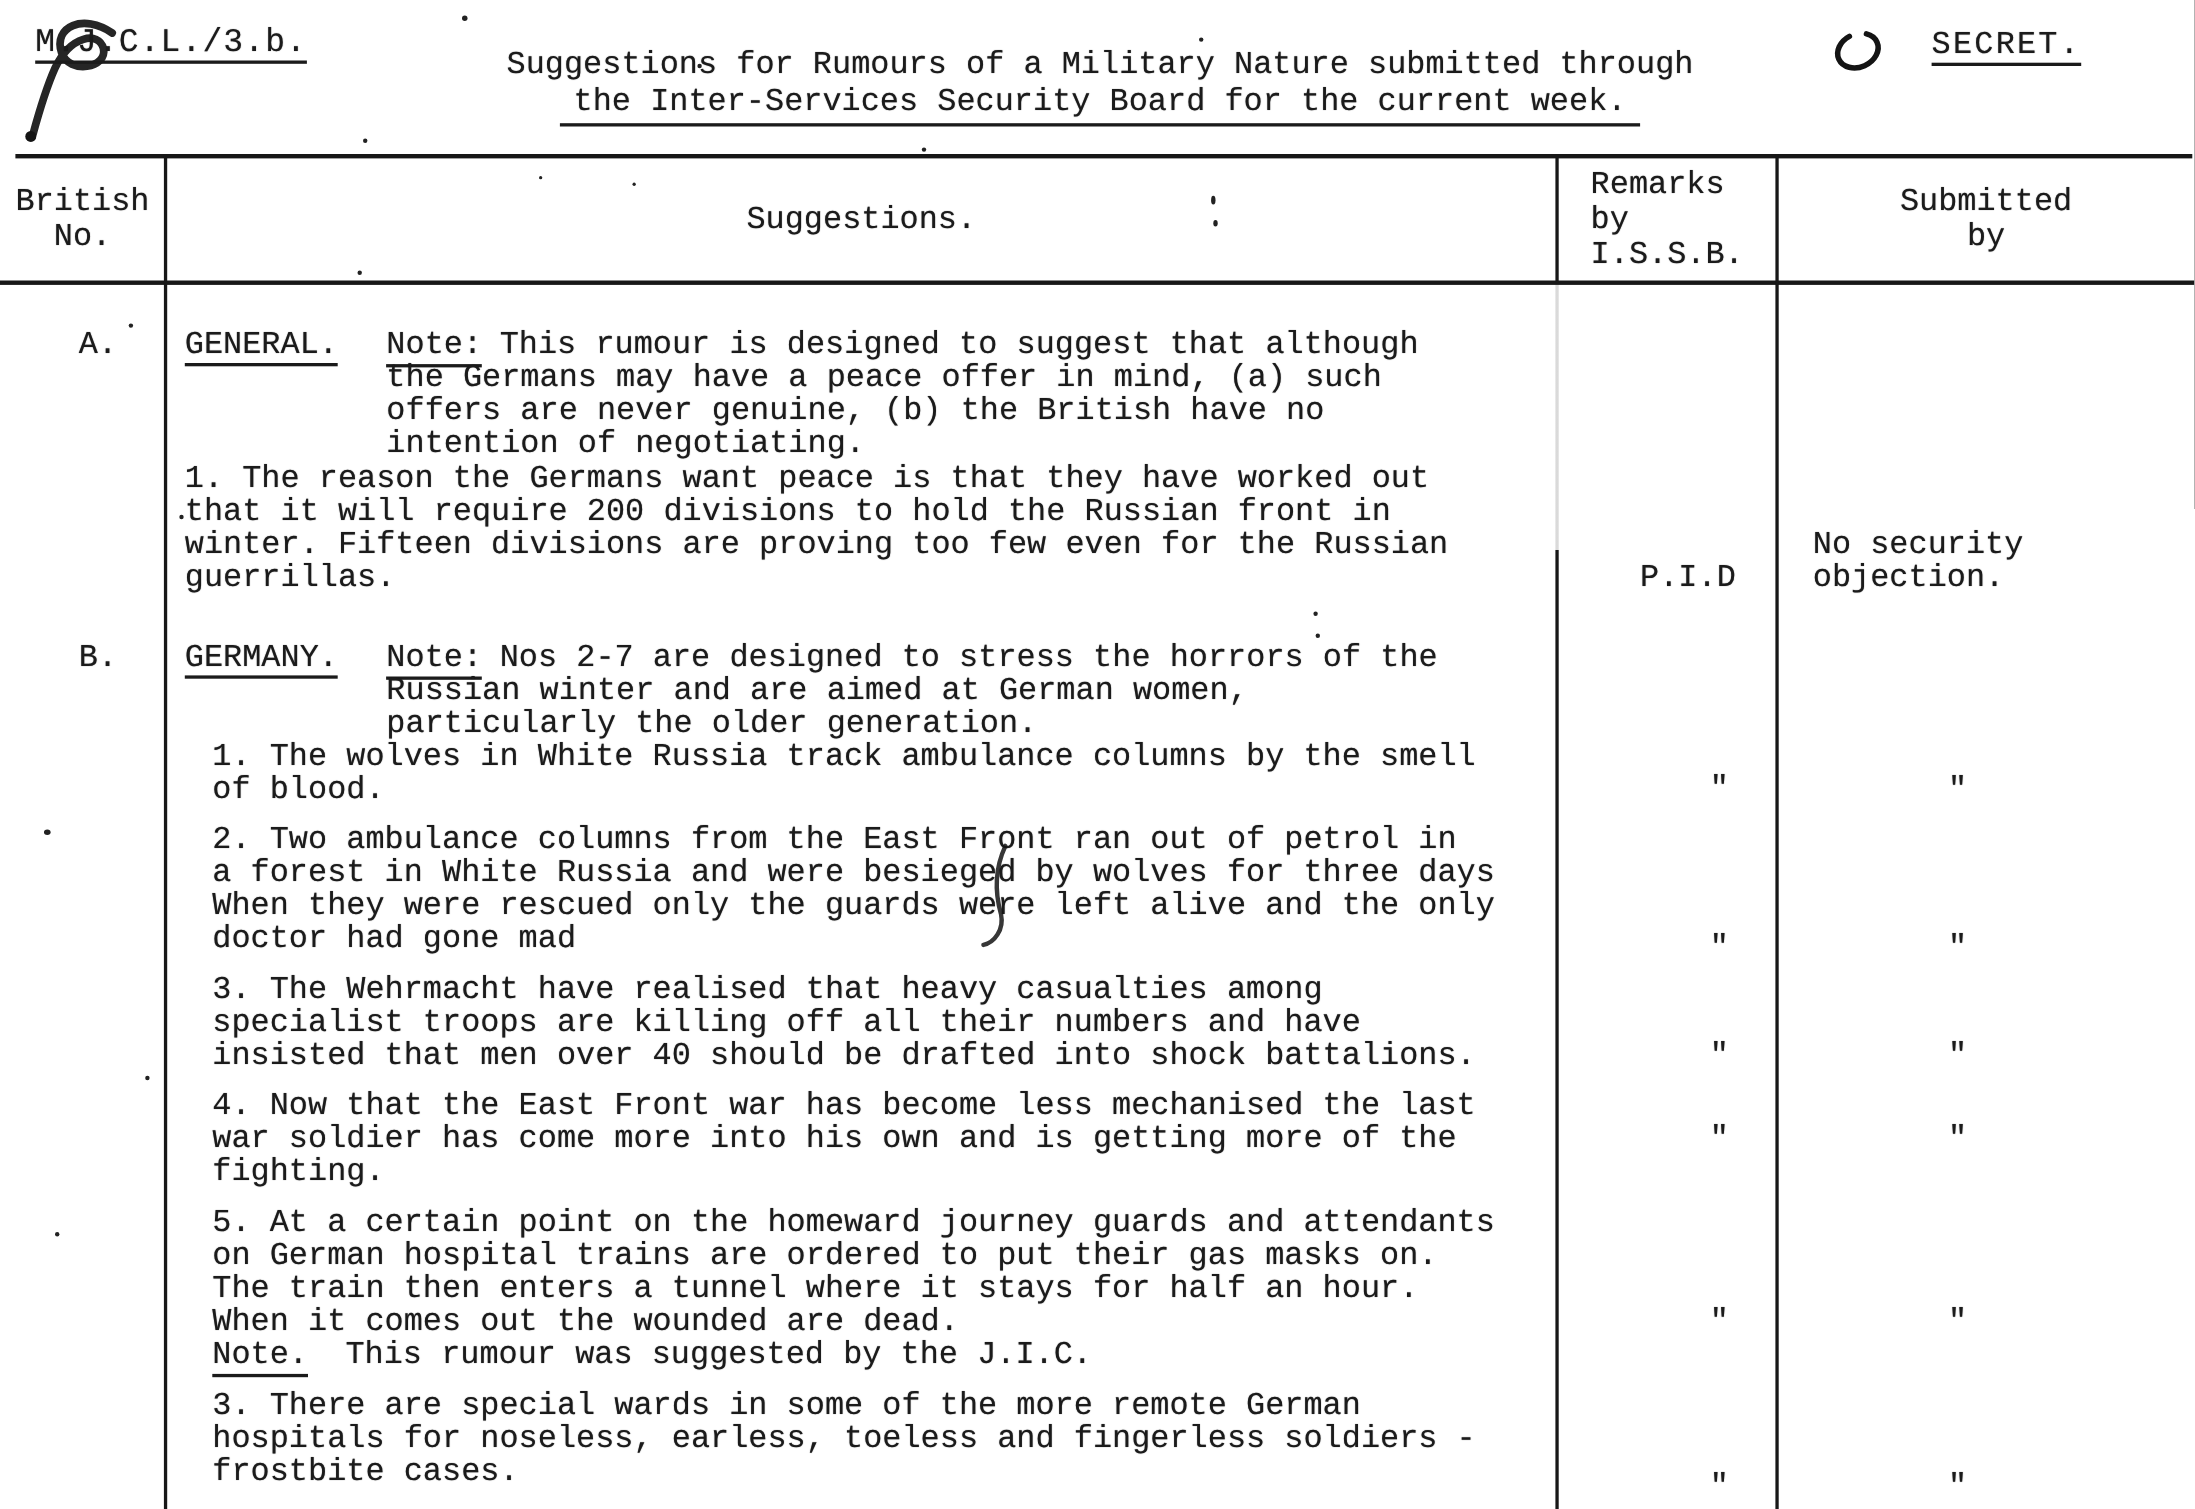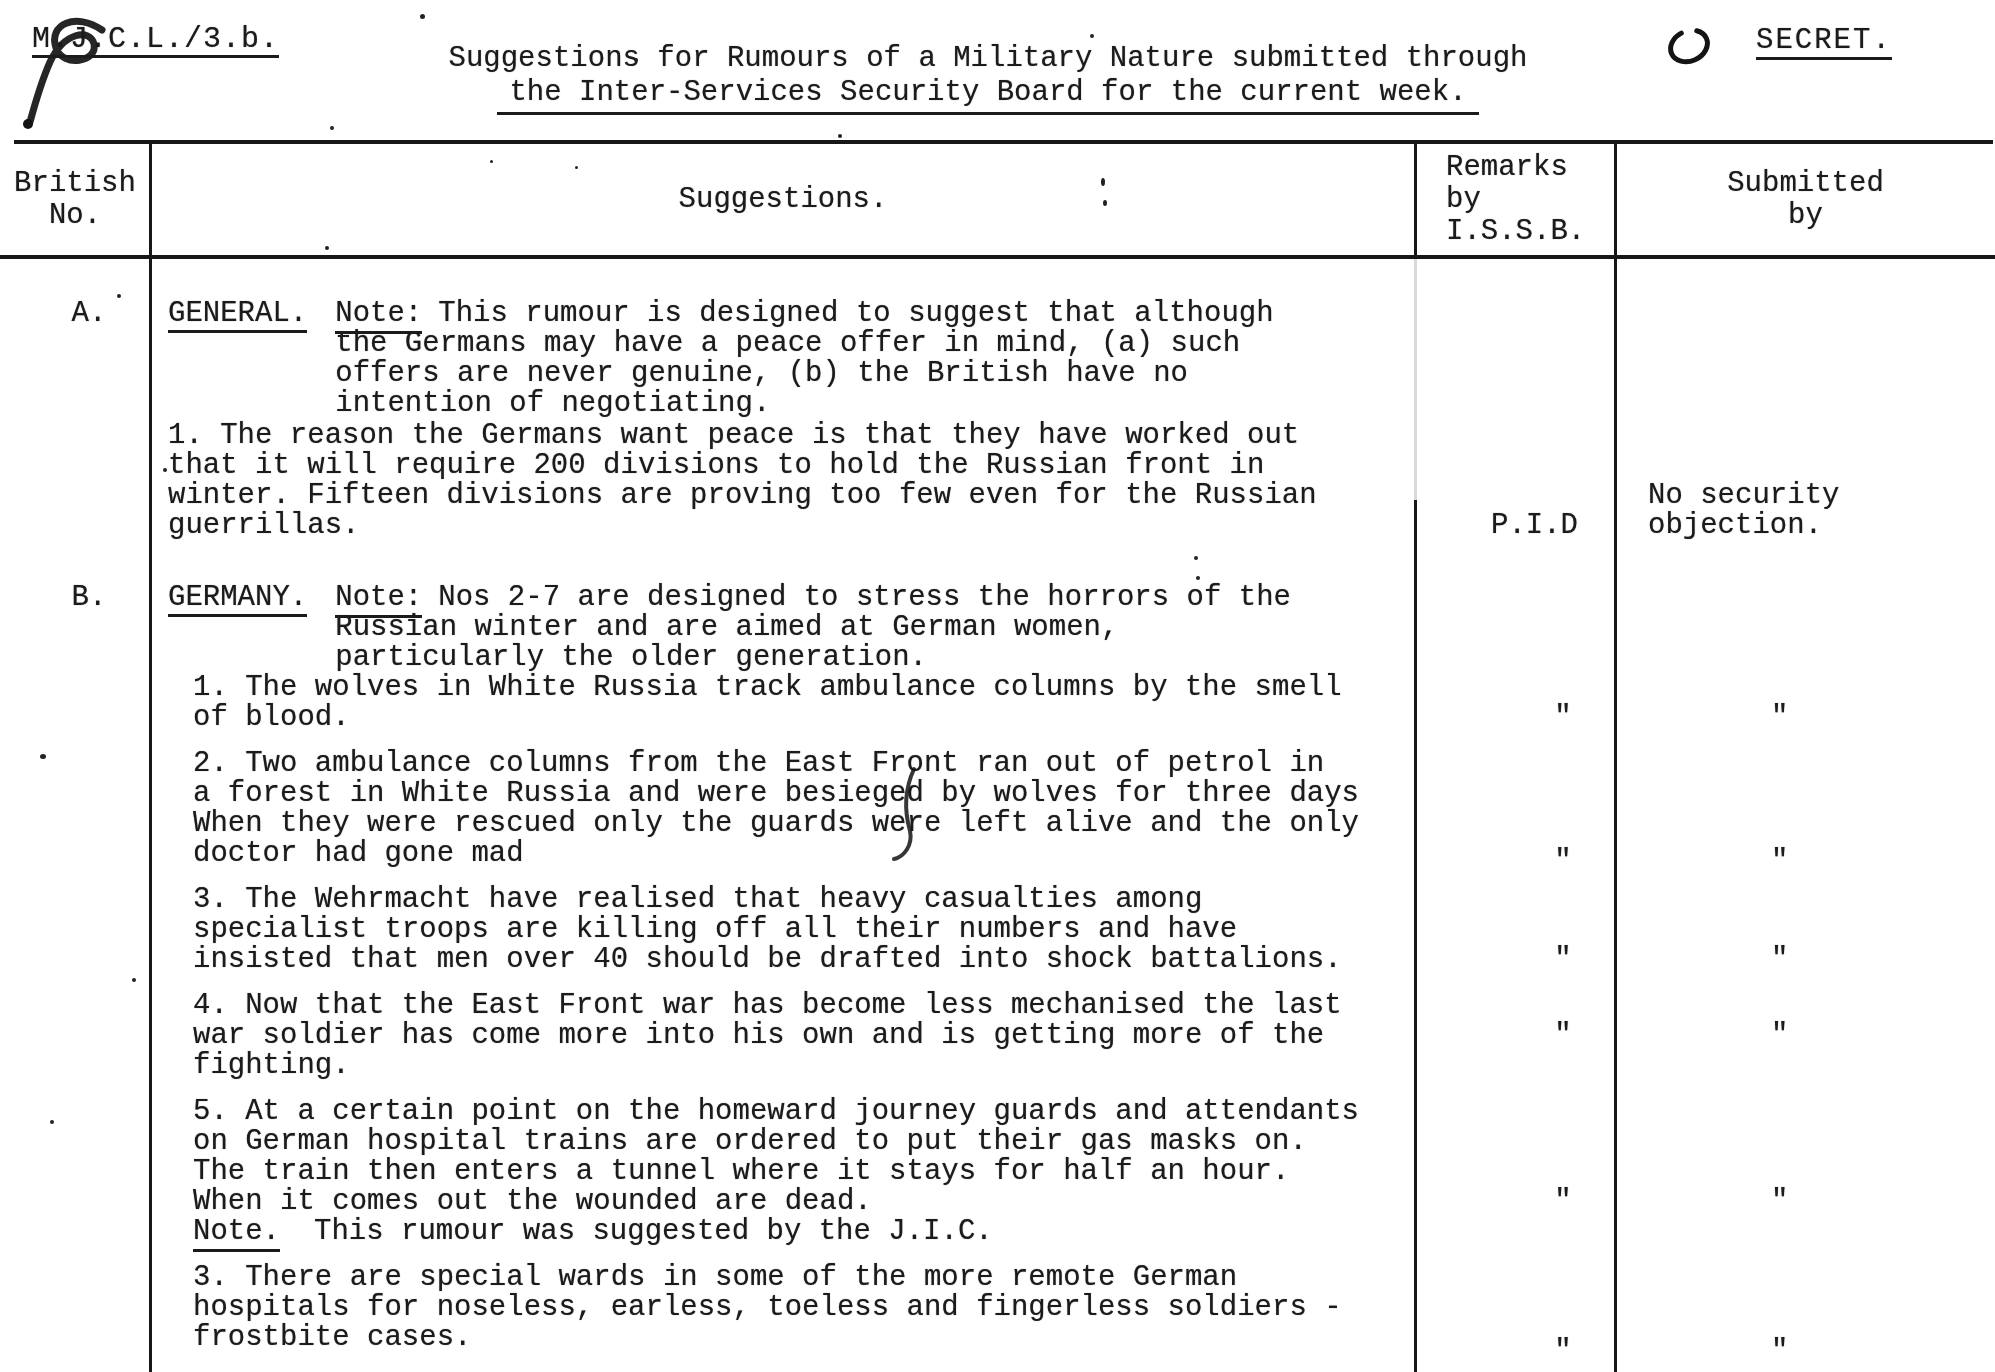--- a/index.html
+++ b/index.html
@@ -7,21 +7,21 @@
     position:relative; width:1995px; height:1372px; overflow:hidden;
     background:#ffffff; color:#1b1b1b;
     font-family:"Liberation Mono","DejaVu Sans Mono",monospace;
     font-size:29px; line-height:30px;
     text-shadow:0 0 1px rgba(10,10,10,.55);
   }
   .u{border-bottom:3px solid currentColor; padding-bottom:1px;}
   
   .ref{position:absolute; left:32px; top:24px; font-size:30px; letter-spacing:1px;}
   .squiggle{position:absolute; left:6px; top:4px; pointer-events:none;}
-  .doc-title{position:absolute; left:408px; top:42px; width:1160px; text-align:center; line-height:34px;}
+  .doc-title{position:absolute; left:420px; top:42px; width:1160px; text-align:center; line-height:34px;}
   .doc-title .t2{display:inline-block; border-bottom:3px solid currentColor; padding:0 12px 2px 12px;}
   .circle-mark{position:absolute; left:1662px; top:22px;}
   .secret{position:absolute; left:1756px; top:26px; letter-spacing:2px;}
   
   .rule{position:absolute; background:#171717;}
   .rule.top{left:14px; top:140px; width:1979px; height:4px;}
   .rule.hsep{left:0; top:255px; width:1995px; height:4px;}
   .vline{position:absolute; width:3px; top:140px; height:1232px; background:#171717;}
   .v1{left:149px;}
   .v2{left:1414px;
@@ -41,21 +41,21 @@
   .row{display:grid; grid-template-columns:150px 1266px 200px 379px;}
   .row-a{padding-top:40px;}
   .row-a1{margin-top:2px;}
   .row-b{margin-top:42px;}
   .row-item{margin-top:16px;padding-left:25px;}
   .r-b1{margin-top:0;}
   .cell{min-width:0;}
   .c-serial{text-align:center; padding-left:28px;}
   .c-sugg{padding-left:18px;}
   .c-sugg.note-cell{display:flex; align-items:flex-start;}
-  .hd{flex:0 0 auto; margin-right:28px;}
+  .hd{flex:0 0 auto; margin-right:44px;}
   .noteblk{display:inline-block; white-space:pre-line;}
   .noteblk .lbl{margin-right:16px;}
   .itext{white-space:pre-line;}
   .noteline{display:block;}
   .noteline .lbl{margin-right:34px;}
   .c-sub,.c-rem{display:flex; flex-direction:column; justify-content:flex-end;}
   .pid{text-align:right; padding-right:38px;}
   .remtext{white-space:pre-line; padding-left:32px;}
   .ditto{align-self:center; transform:translateX(22px);}
   .rem-ditto{align-self:flex-start; padding-left:130px; transform:none;}

